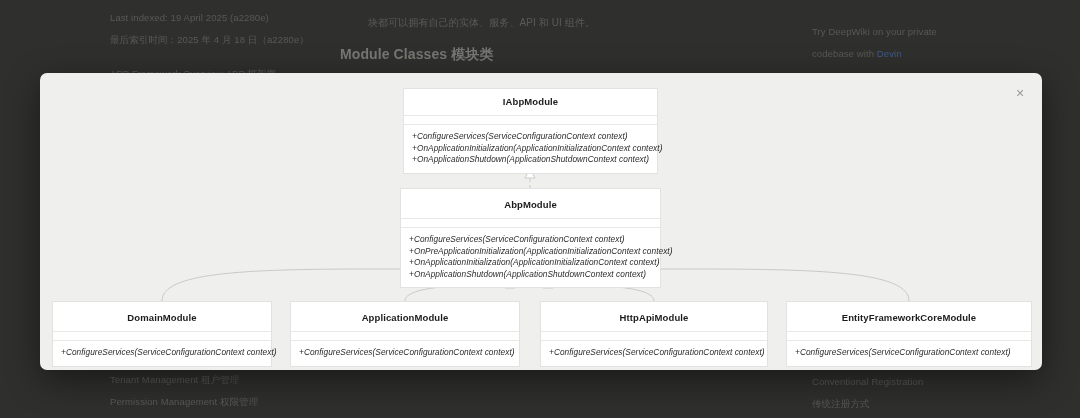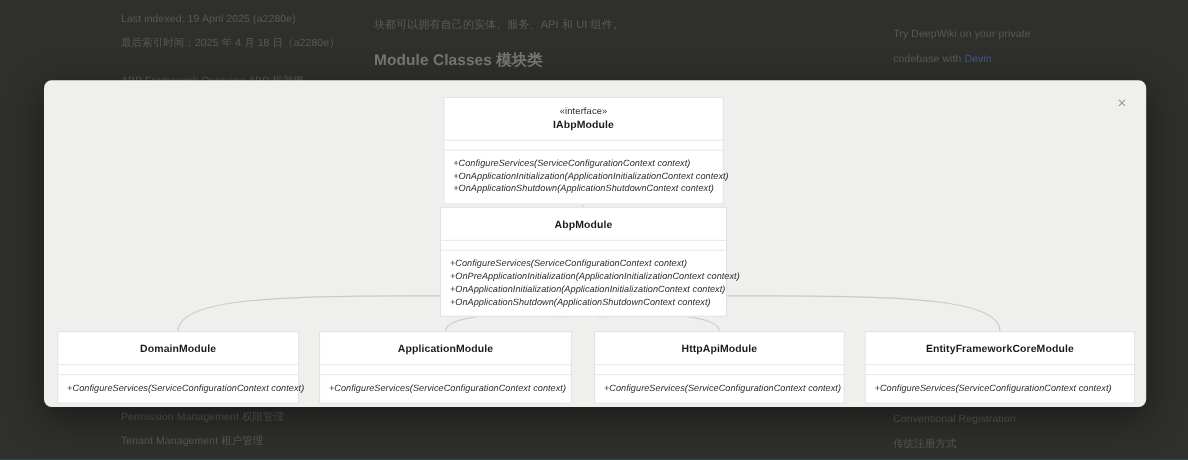--- a/index.html
+++ b/index.html
@@ -38,20 +38,21 @@
     font-size: 14px;
     font-weight: 700;
     line-height: 22px;
     margin: 12px 0 6px;
   }
   .bg-para {
     color: #5e5e59;
     font-size: 10px;
     line-height: 17px;
     white-space: normal;
+    margin-left: 28px;
   }
   .bg-link { color: #3f5f8f; }
   .bg-code {
     color: #6e6e68;
     background: #3a3a37;
     border-radius: 2px;
     padding: 0 3px;
     font-family: "Liberation Mono", monospace;
     font-size: 9px;
     font-weight: 700;
@@ -146,22 +147,22 @@
   <div class="backdrop">
 
     <div class="bg-rule" style="left:340px; top:78px; width:420px;"></div>
 
     <div class="bg-col bg-left">
       <div class="bg-row">Last indexed: 19 April 2025 (a2280e)</div>
       <div class="bg-row">最后索引时间：2025 年 4 月 18 日（a2280e）</div>
       <div class="bg-row" style="margin-top:14px;">ABP Framework Overview  ABP 框架概</div>
     </div>
     <div class="bg-col" style="left:110px; top:370px; width:215px;">
+      <div class="bg-row">Tenant Management  租户管理</div>
       <div class="bg-row">Permission Management  权限管理</div>
-      <div class="bg-row">Tenant Management  租户管理</div>
     </div>
 
     <div class="bg-col bg-main">
       <div class="bg-para" style="padding-top:14px;">块都可以拥有自己的实体、服务、API 和 UI 组件。</div>
       <div class="bg-heading">Module Classes  模块类</div>
     </div>
 
     <div class="bg-col bg-right">
       <div class="bg-row">Try DeepWiki on your private</div>
       <div class="bg-row"><span>codebase with </span><span class="bg-link">Devin</span></div>
@@ -195,21 +196,20 @@
           <polygon points="490,96 485,105 495,105"></polygon>
           <polygon points="470,204 465,213 475,213"></polygon>
           <polygon points="470,206 465,215 475,215"></polygon>
           <polygon points="508,206 503,215 513,215"></polygon>
           <polygon points="510,204 505,213 515,213"></polygon>
         </g>
       </svg>
 
       <div class="uml-box" id="box-iabpmodule">
         <div class="uml-head">
-          <div class="uml-stereo">«interface»</div>
           <div class="uml-title">IAbpModule</div>
         </div>
         <div class="uml-attrs"></div>
         <div class="uml-ops">
           <div class="uml-op">+ConfigureServices(ServiceConfigurationContext context)</div>
           <div class="uml-op">+OnApplicationInitialization(ApplicationInitializationContext context)</div>
           <div class="uml-op">+OnApplicationShutdown(ApplicationShutdownContext context)</div>
         </div>
       </div>
 

